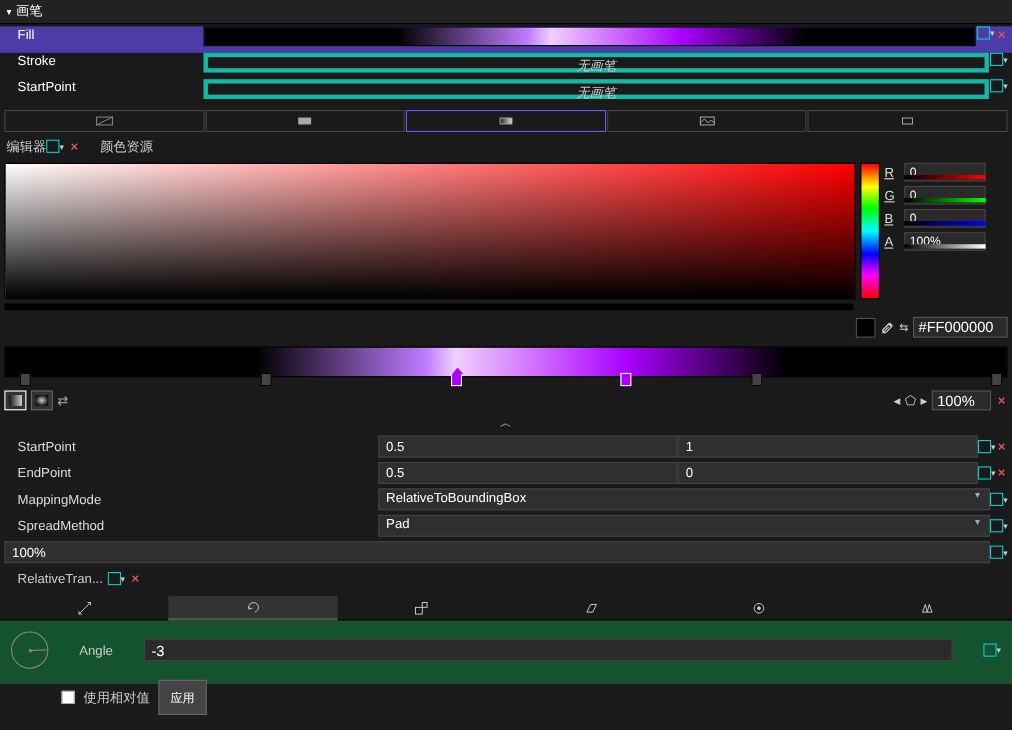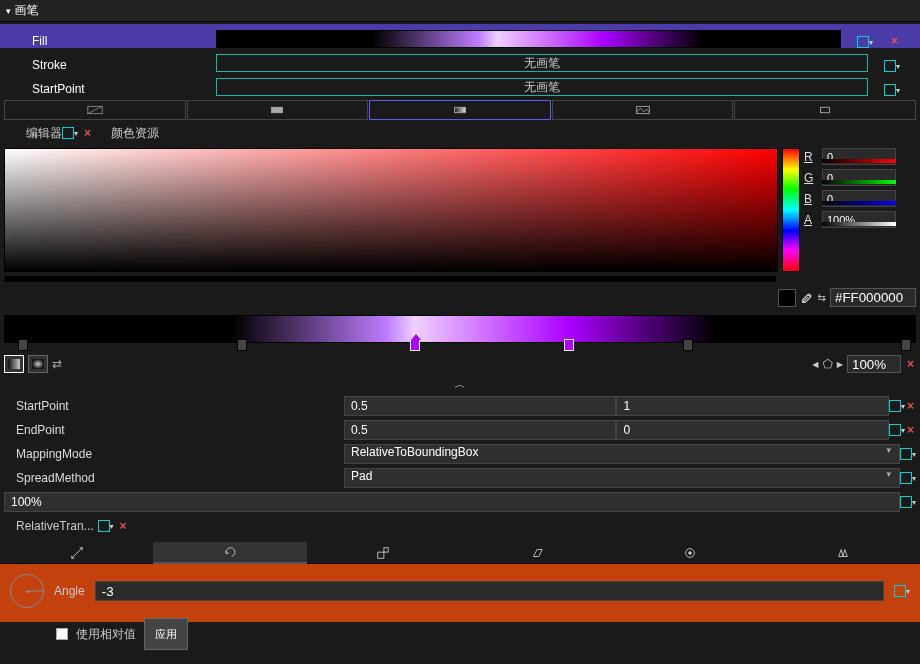--- a/index.html
+++ b/index.html
@@ -19,47 +19,48 @@
   padding: 2px 6px;
   font-size: 12px;
   color: #fff;
   background: #222;
   border-bottom: 1px solid #000;
 }
 .header .tri { font-size: 9px; margin-right: 4px; }
 .brush-list { padding: 2px 0; }
 .brush-row {
   display: flex;
-  align-items: flex-end;
+  align-items: flex-start;
   height: 24px;
-  padding: 0 20px;
-  gap: 16px;
+  padding: 0 4px;
+  gap: 1px;
 }
 .brush-row.selected {
   background: #4b3ca8;
 }
 .brush-label {
   width: 180px;
   padding-left: 12px;
   color: #fff;
 }
 .brush-preview {
   flex: 1;
   height: 18px;
   border: 1px solid #000;
 }
 .brush-preview.gradient {
   background: linear-gradient(to right, #000 0%, #000 25%, #be7cff 42%, #f0d0ff 45%, #aa00ff 62%, #000 78%, #000 100%);
 }
 .brush-preview.none {
-  border: 1px solid #14b8a6;
+  border: 4px solid #14b8a6;
   color: #ccc;
   text-align: center;
   line-height: 16px;
   font-size: 12px;
+  font-style: italic;
 }
 .icon-btn { cursor: pointer; display: inline-flex; align-items: center; justify-content: center; }
 .marker-cyan {
   width: 12px; height: 12px;
   border: 1px solid #00cfd6;
 }
 .marker-cyan.square { background: transparent;}
 .chev {
   font-size: 8px;
   color: #ccc;
@@ -81,21 +82,20 @@
   background: #1a1a1a;
 }
 .type-tab.selected { border: 1px solid #5a5aff; }
 .type-tab svg { width: 18px; height: 12px; fill: #aaa; stroke: #aaa; }
 
 .editor-bar {
   display: flex;
   align-items: center;
   padding: 2px 6px;
   height: 22px;
-  margin-left: 20px;
 }
 .editor-bar .label { flex: 0 0 auto; }
 .editor-bar .mid { margin-left: auto; margin-right: auto; display: flex; gap: 4px; align-items: center; }
 
 .color-area {
   display: flex;
   padding: 4px;
   gap: 4px;
 }
 .sv-box {
@@ -242,25 +242,25 @@
   height: 22px;
   display: flex;
   align-items: center;
   justify-content: center;
   border-bottom: 1px solid #000;
 }
 .tool-tab.sel { background: #333; border-bottom: 2px solid #555; }
 .tool-tab svg { width: 14px; height: 14px; fill: #ccc; stroke: #ccc; }
 
 .angle-area {
-  background: #c2410c;
+  background: #14532d;
   padding: 10px 10px 14px 10px;
   display: flex;
   align-items: center;
-  gap: 10px;
+  gap: 28px;
 }
 .dial {
   width: 34px; height: 34px;
   border: 1px solid #888;
   border-radius: 50%;
   position: relative;
 }
 .dial::after {
   content:"";
   position: absolute;

